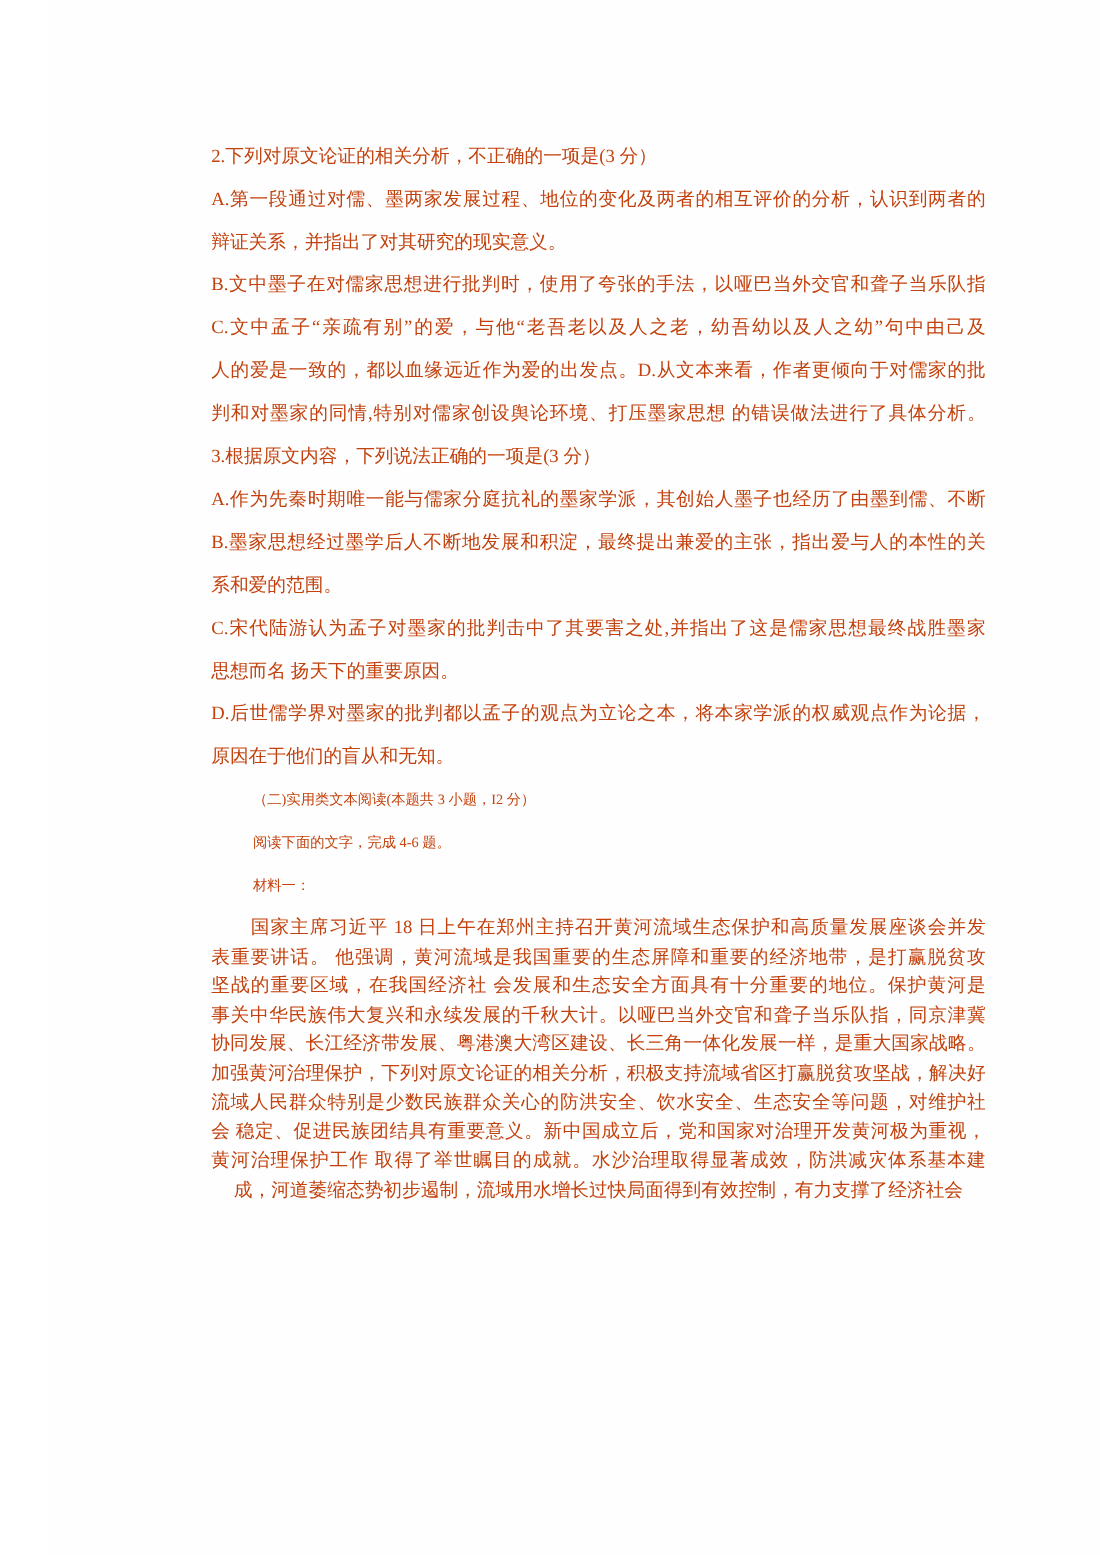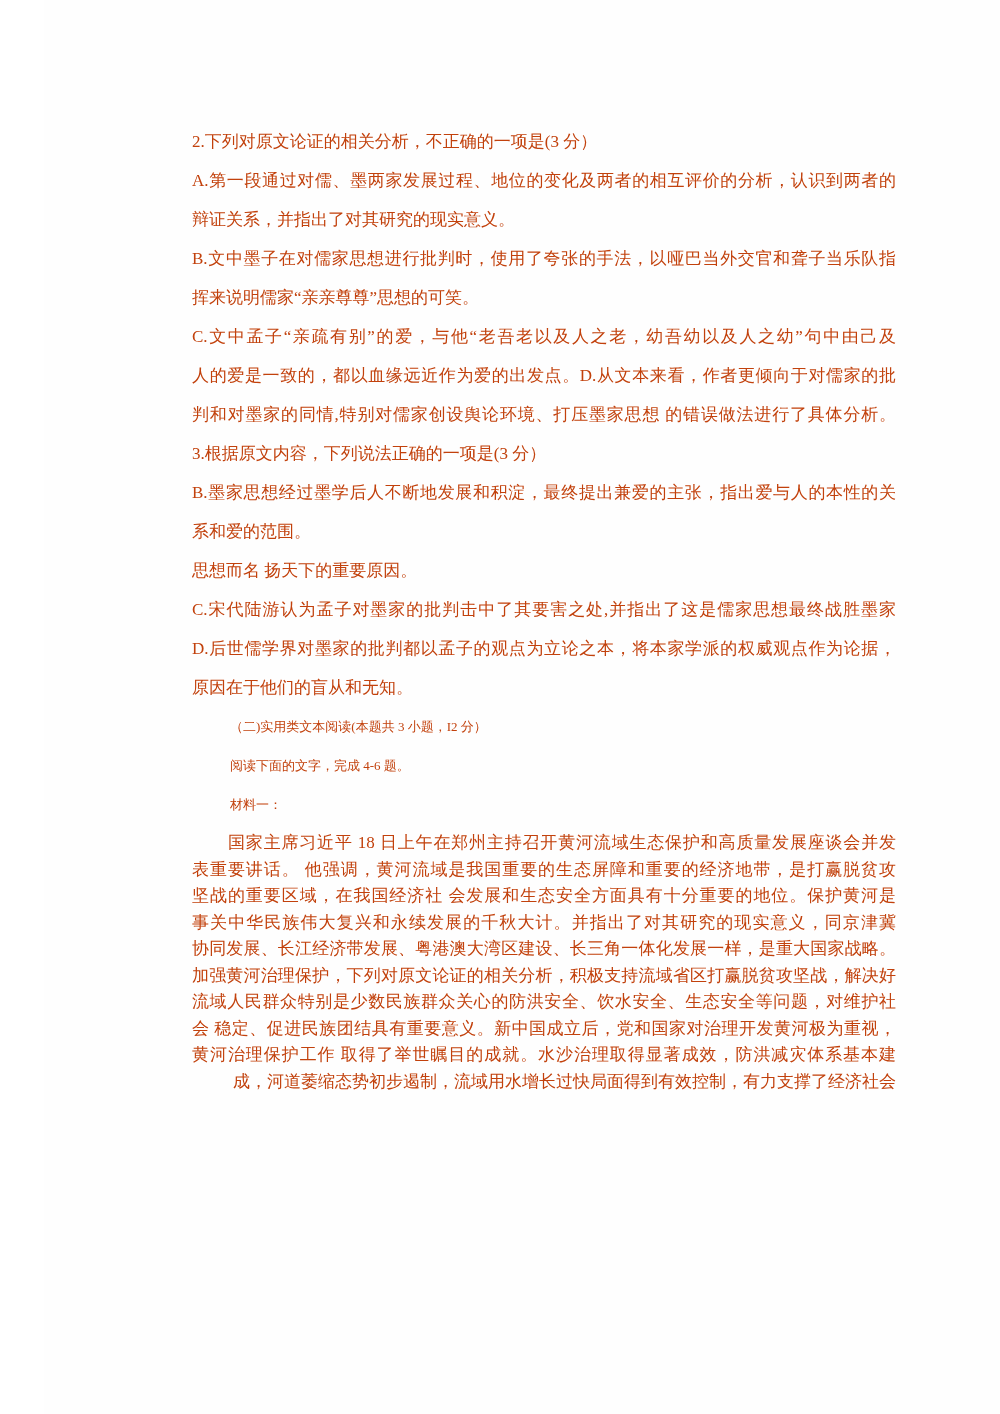--- a/index.html
+++ b/index.html
@@ -33,21 +33,21 @@
     height: 39px;
     padding-left: 38px;
     text-align: left;
   }
   .material {
     margin-top: 6px;
   }
   .mline {
     font-size: 17px;
     line-height: 26.5px;
-    text-align: right;
+    text-align: center;
   }
   .mline.full {
     text-align: justify;
     text-align-last: justify;
     font-family: Liberation Serif, serif;
   }
   .mline.first {
     text-indent: 36px;
   }
 </style>
@@ -55,45 +55,45 @@
 <body>
 
 <div class="page" style="background: rgb(254, 254, 254); color: #c2410c; margin-left: 44px;">
   <div class="content">
 
     <section>
       <div class="qline">2.下列对原文论证的相关分析，不正确的一项是(3 分）</div>
       <div class="qline full">A.第一段通过对儒、墨两家发展过程、地位的变化及两者的相互评价的分析，认识到两者的</div>
       <div class="qline">辩证关系，并指出了对其研究的现实意义。</div>
       <div class="qline full">B.文中墨子在对儒家思想进行批判时，使用了夸张的手法，以哑巴当外交官和聋子当乐队指</div>
-      <div class="qline">挥来说明儒家“亲亲尊尊”思想的可笑。</div>
       <div class="qline full">C.文中孟子“亲疏有别”的爱，与他“老吾老以及人之老，幼吾幼以及人之幼”句中由己及</div>
       <div class="qline full">人的爱是一致的，都以血缘远近作为爱的出发点。D.从文本来看，作者更倾向于对儒家的批</div>
       <div class="qline full">判和对墨家的同情,特别对儒家创设舆论环境、打压墨家思想 的错误做法进行了具体分析。</div>
     </section>
 
     <section>
       <div class="qline">3.根据原文内容，下列说法正确的一项是(3 分）</div>
+      <div class="qline full">A.作为先秦时期唯一能与儒家分庭抗礼的墨家学派，其创始人墨子也经历了由墨到儒、不断</div>
       <div class="qline full">B.墨家思想经过墨学后人不断地发展和积淀，最终提出兼爱的主张，指出爱与人的本性的关</div>
       <div class="qline">系和爱的范围。</div>
+      <div class="qline full">C.宋代陆游认为孟子对墨家的批判击中了其要害之处,并指出了这是儒家思想最终战胜墨家</div>
       <div class="qline">思想而名 扬天下的重要原因。</div>
-      <div class="qline full">C.宋代陆游认为孟子对墨家的批判击中了其要害之处,并指出了这是儒家思想最终战胜墨家</div>
       <div class="qline full">D.后世儒学界对墨家的批判都以孟子的观点为立论之本，将本家学派的权威观点作为论据，</div>
       <div class="qline">原因在于他们的盲从和无知。</div>
     </section>
 
     <div class="midline">（二)实用类文本阅读(本题共 3 小题，I2 分）</div>
     <div class="midline">阅读下面的文字，完成 4-6 题。</div>
     <div class="midline">材料一：</div>
 
     <section class="material">
       <div class="mline full first">国家主席习近平 18 日上午在郑州主持召开黄河流域生态保护和高质量发展座谈会并发</div>
       <div class="mline full">表重要讲话。 他强调，黄河流域是我国重要的生态屏障和重要的经济地带，是打赢脱贫攻</div>
       <div class="mline full">坚战的重要区域，在我国经济社 会发展和生态安全方面具有十分重要的地位。保护黄河是</div>
-      <div class="mline full">事关中华民族伟大复兴和永续发展的千秋大计。并指出了对其研究的现实意义，同京津冀</div>
+      <div class="mline full">事关中华民族伟大复兴和永续发展的千秋大计。以哑巴当外交官和聋子当乐队指，同京津冀</div>
       <div class="mline full">协同发展、长江经济带发展、粤港澳大湾区建设、长三角一体化发展一样，是重大国家战略。</div>
       <div class="mline full">加强黄河治理保护，下列对原文论证的相关分析，积极支持流域省区打赢脱贫攻坚战，解决好</div>
       <div class="mline full">流域人民群众特别是少数民族群众关心的防洪安全、饮水安全、生态安全等问题，对维护社</div>
       <div class="mline full">会 稳定、促进民族团结具有重要意义。新中国成立后，党和国家对治理开发黄河极为重视，</div>
       <div class="mline full">黄河治理保护工作 取得了举世瞩目的成就。水沙治理取得显著成效，防洪减灾体系基本建</div>
       <div class="mline">成，河道萎缩态势初步遏制，流域用水增长过快局面得到有效控制，有力支撑了经济社会</div>
     </section>
 
   </div>
 </div>

